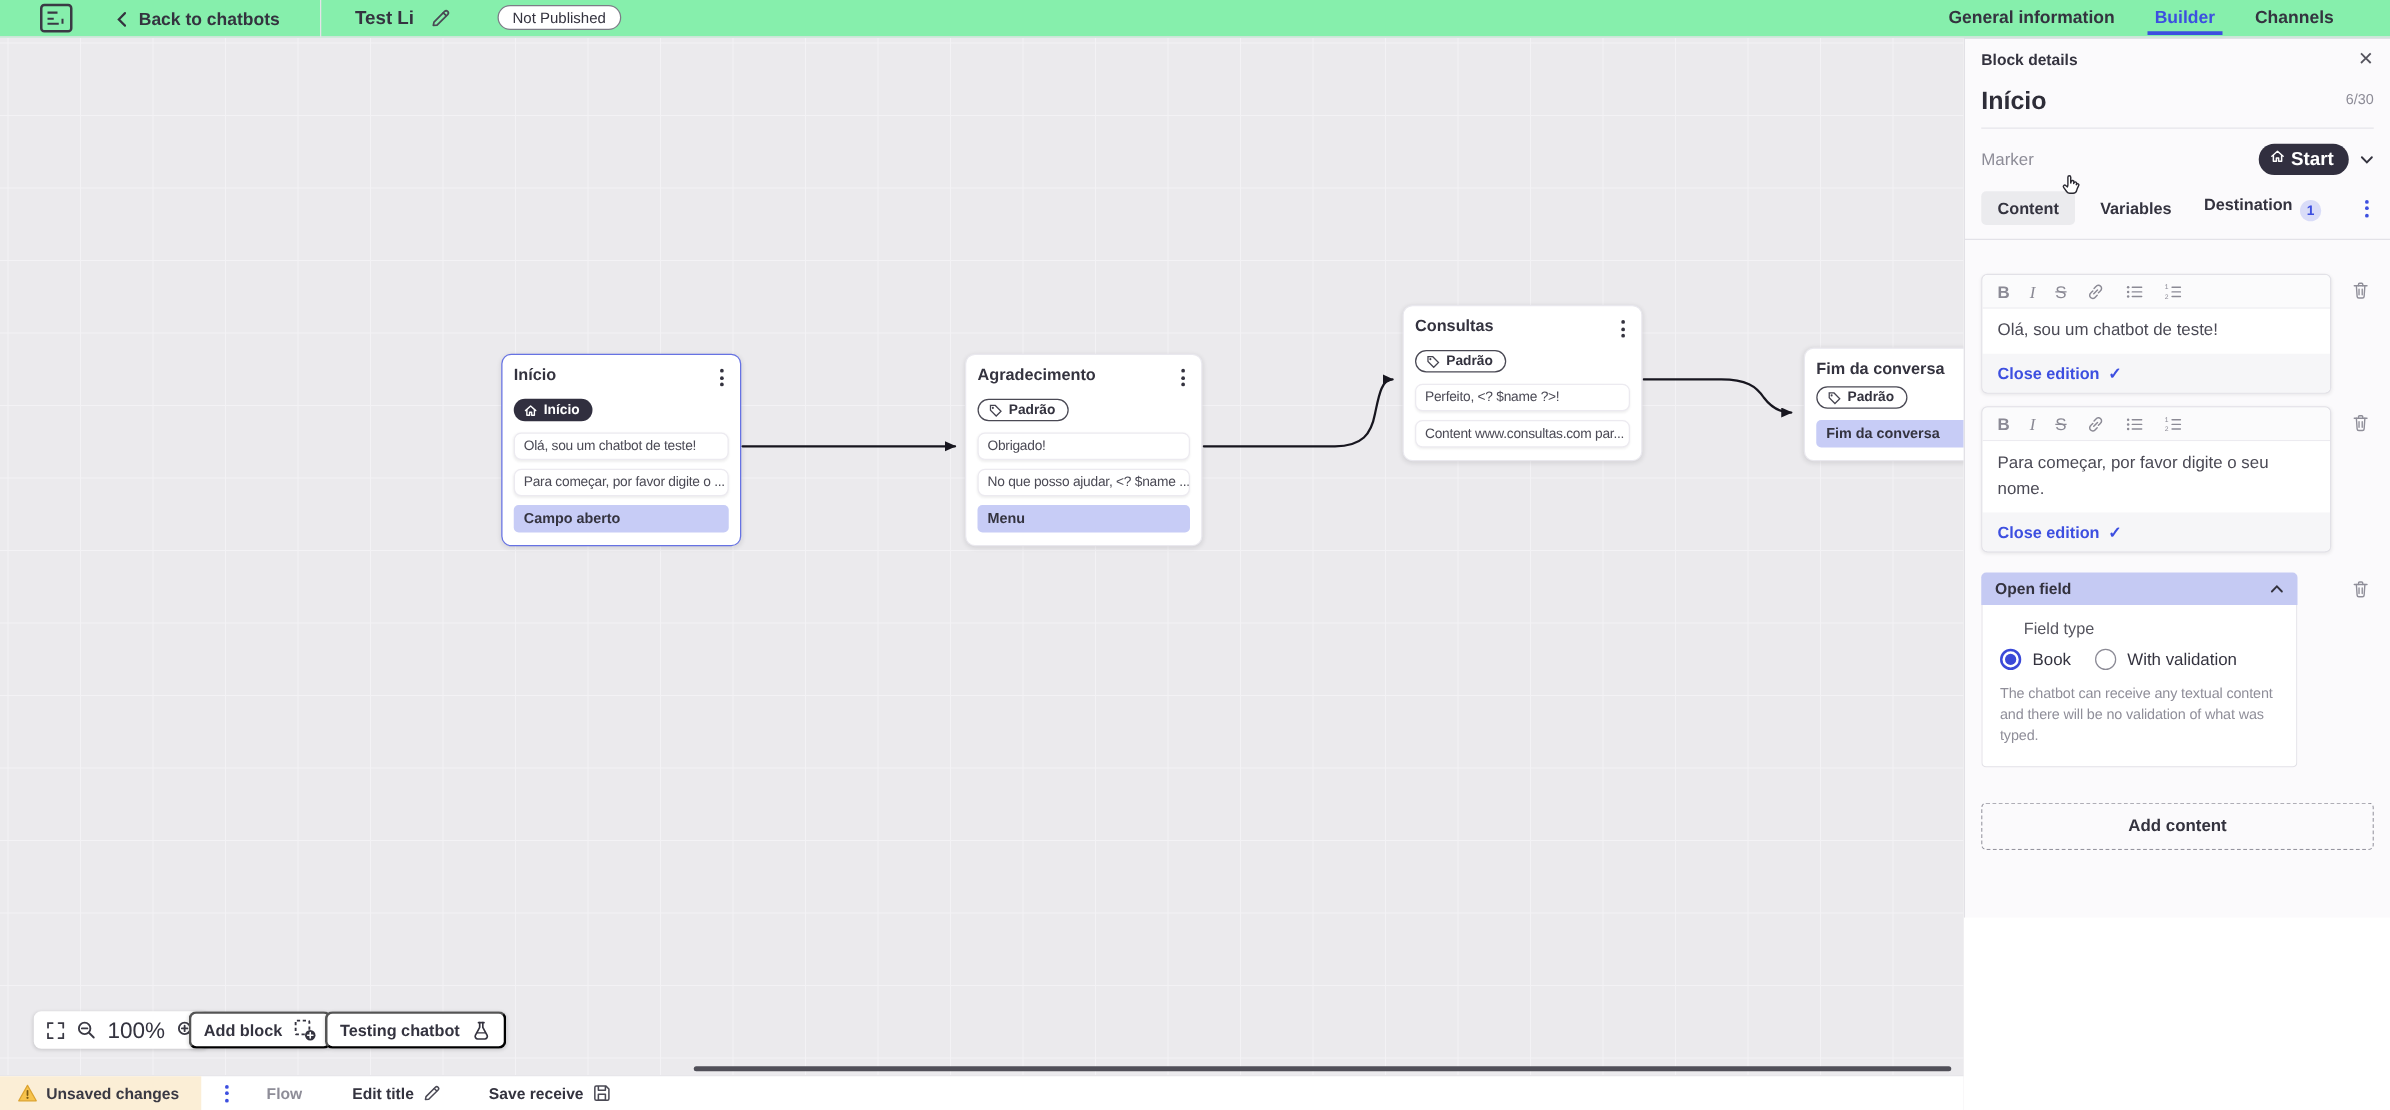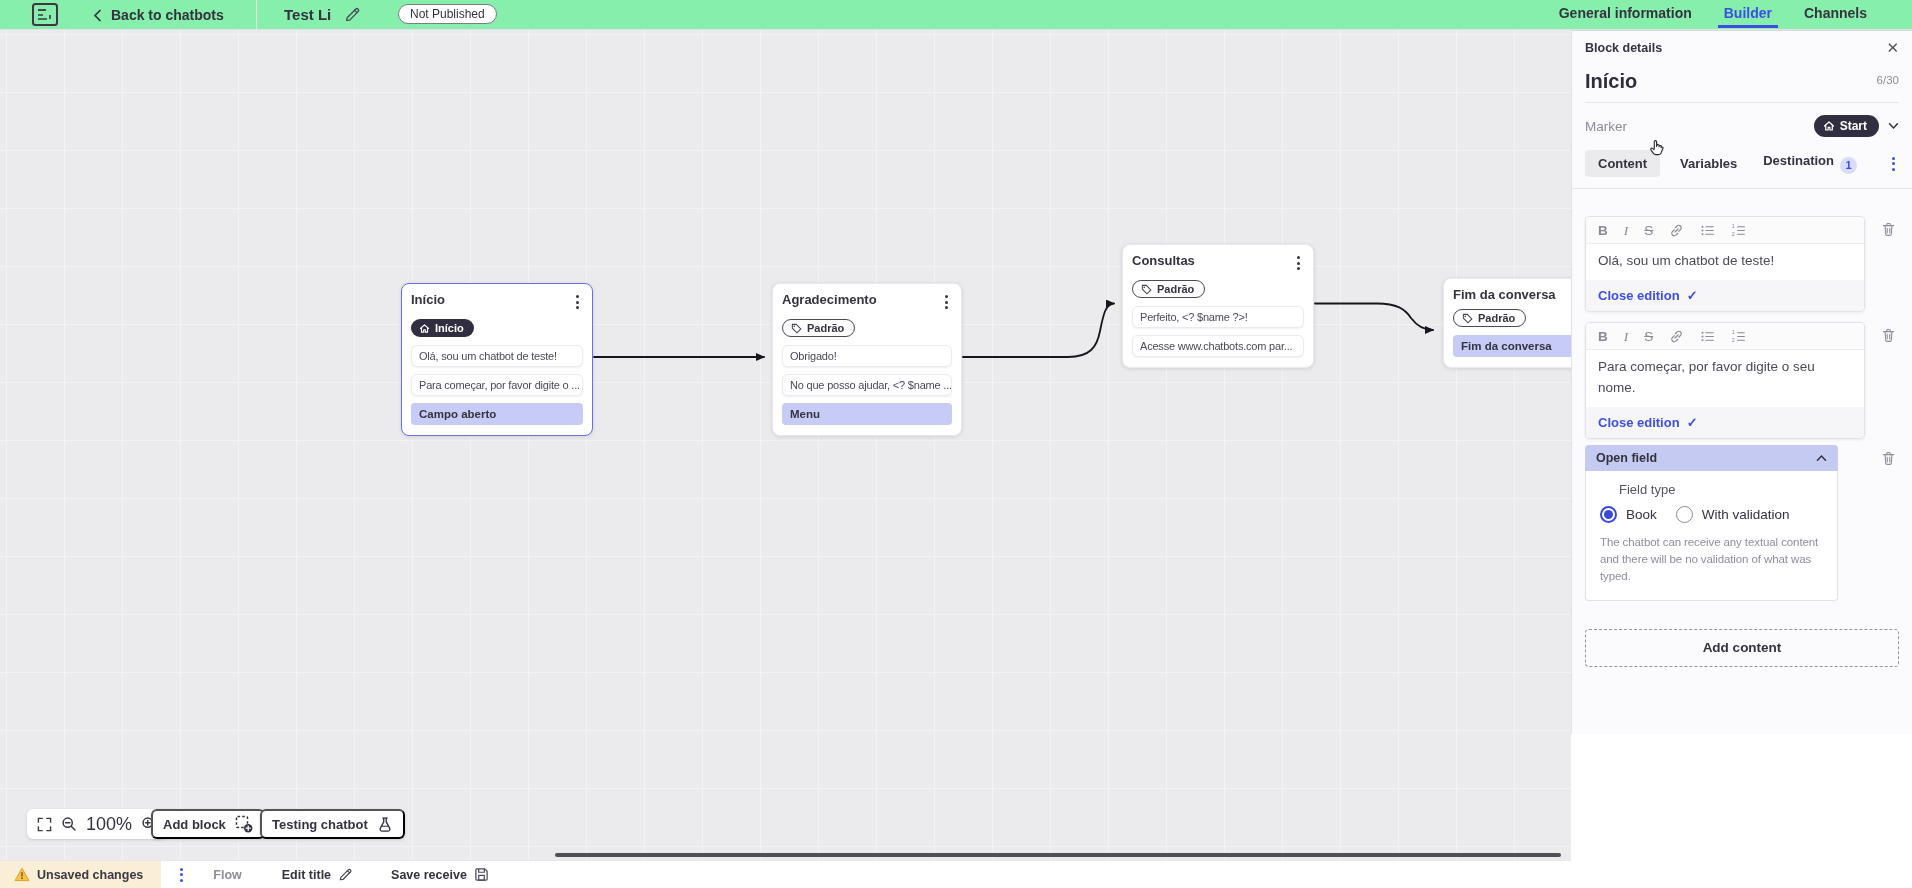--- a/index.html
+++ b/index.html
@@ -76,36 +76,36 @@
   .p-head { display:flex; justify-content:space-between; align-items:center; padding-top:9px;
             font-size:12.5px; font-weight:600; color:#34333f; }
   .p-close { font-size:15px; color:#55545e; background:none; border:none; cursor:pointer; line-height:1; }
   .name-row { display:flex; justify-content:space-between; align-items:flex-start; margin-top:15px;
               border-bottom:1px solid #e6e5ea; padding-bottom:9px; }
   .block-name { font-size:20px; font-weight:600; color:#2e2d38; }
   .name-counter { font-size:11.5px; color:#8d8c97; margin-top:4px; }
   .marker-row { display:flex; justify-content:space-between; align-items:center; margin-top:12px; }
   .marker-label { font-size:13.5px; color:#8d8c97; }
   .marker-right { display:flex; align-items:center; gap:9px; }
-  .start-pill { display:inline-flex; align-items:center; gap:5px; background:#312f3f; color:#fff;
-                border-radius:999px; padding:4px 12px 4px 9px; font-size:12px; font-weight:700; cursor:pointer; border:none;
+  .start-pill { display:inline-flex; align-items:flex-start; gap:5px; background:#312f3f; color:#fff;
+                border-radius:999px; padding:4px 12px 4px 9px; font-size:15px; font-weight:700; cursor:pointer; border:none;
                 font-family:"Liberation Sans",sans-serif; }
   .tabs { display:flex; align-items:center; margin:13px -13px 0; padding:0 13px 11px; border-bottom:1px solid #e3e2e8; }
   .tab { font-size:13px; font-weight:600; color:#34333f; margin-right:26px; cursor:pointer; background:none; border:none;
          font-family:"Liberation Sans",sans-serif; }
   .tab.active { background:#ebebee; border-radius:4px; padding:6px 13px; margin-right:20px; }
   .dest-badge { display:inline-flex; width:17px; height:17px; border-radius:50%; background:#d9dcf8;
                 color:#3d4fe0; font-size:11px; font-weight:700; align-items:center; justify-content:center;
                 margin-left:6px; vertical-align:-4px; }
   .tabs .kebab { margin-left:auto; color:#3d4fe0; }
 
   .p-row { display:flex; align-items:flex-start; gap:13px; }
   .p-row.ed1 { margin-top:27px; }
   .p-row.ed2 { margin-top:10px; }
-  .p-row.of  { margin-top:6px;gap:40px; }
+  .p-row.of  { margin-top:16px;gap:40px; }
   .trash-btn { background:none; border:none; cursor:pointer; padding:2px; margin-top:2px; }
 
   .ed-card { flex:1; border:1px solid #e2e1e7; border-radius:5px; background:#fff;
              box-shadow:0 1px 3px rgba(23,22,31,.08); overflow:hidden; }
   .ed-toolbar { display:flex; align-items:center; gap:16px; padding:6px 12px 5px; background:#fbfbfc;
                 border-bottom:1px solid #ecebf0; color:#8b8a95; }
   .fmt { font-size:13.5px; color:#8b8a95; background:none; border:none; cursor:pointer; line-height:1;
          font-family:"Liberation Sans",sans-serif; }
   .fmt.b { font-weight:700; }
   .fmt.i { font-family:"Liberation Serif",serif; font-style:italic; }
@@ -254,21 +254,21 @@
           <span>
             <svg width="11" height="11" viewBox="0 0 12 12" fill="none" stroke="#454450" stroke-width="1.1">
                 <path d="M1.5 1.5h4.2l5 5-4.2 4.2-5-5z"></path>
                 <circle cx="3.6" cy="3.6" r=".9" fill="#454450" stroke="none"></circle>
               </svg>
           </span>
           <span>Padrão</span>
         </span>
       </div>
       <div class="msg">Perfeito, &lt;? $name ?&gt;!</div>
-      <div class="msg">Acesse www.chatbots.com par...</div>
+      <div class="msg">Content www.consultas.com par...</div>
     </section>
 
     <section class="blk" style="left:1443px;top:248px;width:152px">
       <div class="blk-head">
         <span class="blk-title">Fim da conversa</span>
       </div>
       <div class="badge-row">
         <span class="badge outline">
           <span>
             <svg width="11" height="11" viewBox="0 0 12 12" fill="none" stroke="#454450" stroke-width="1.1">

